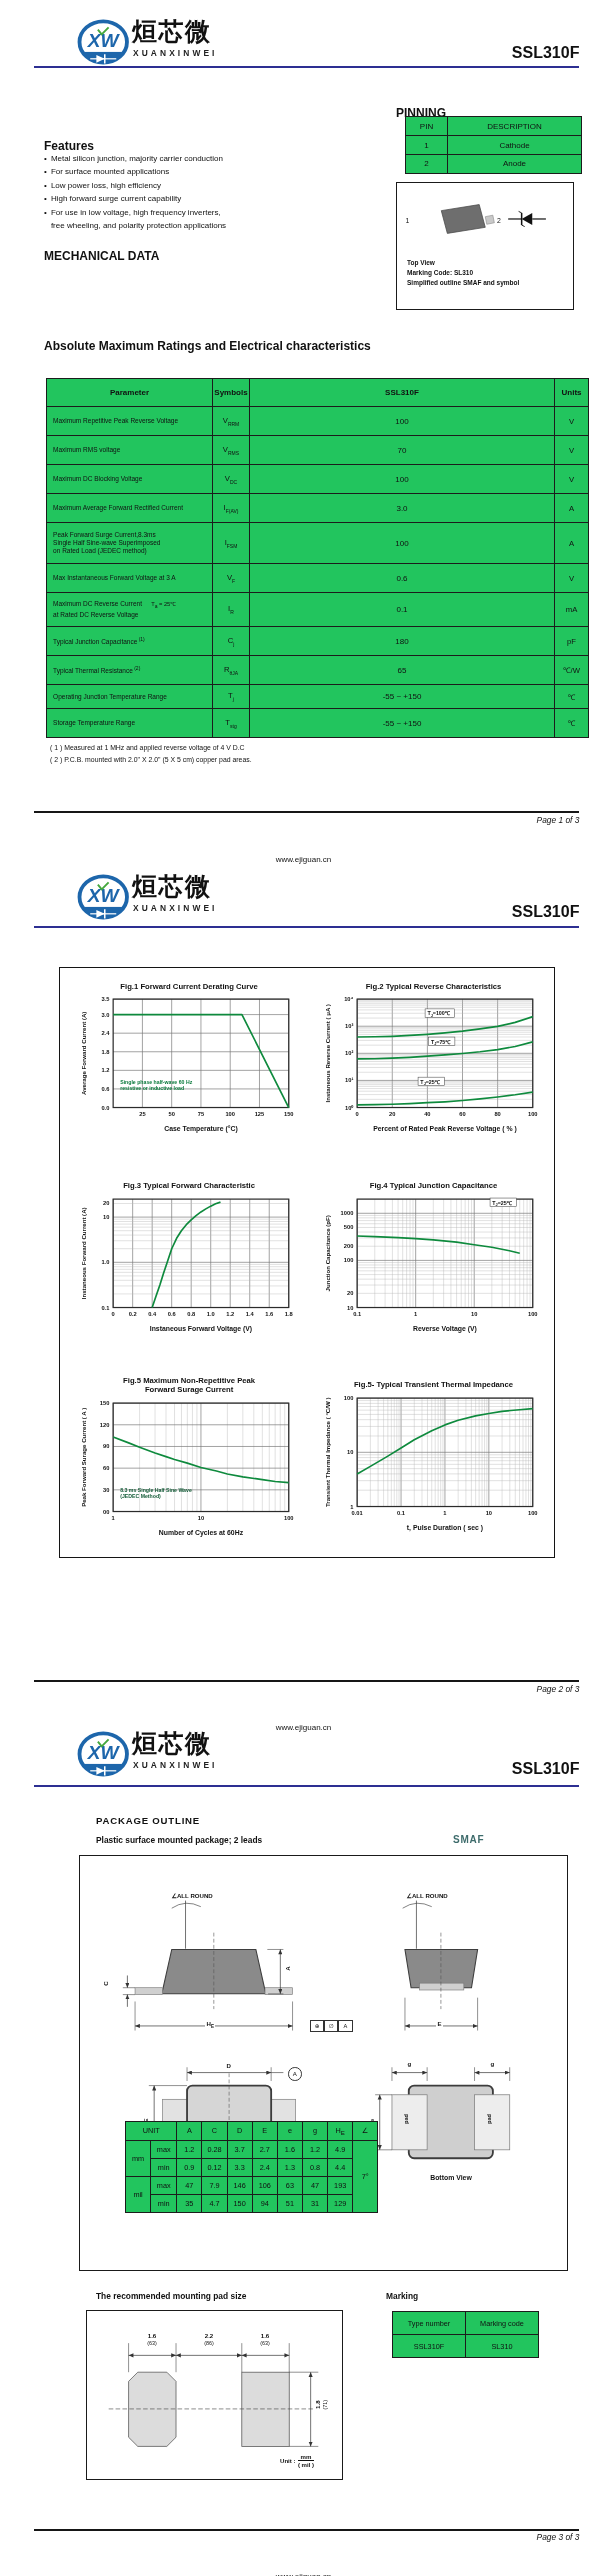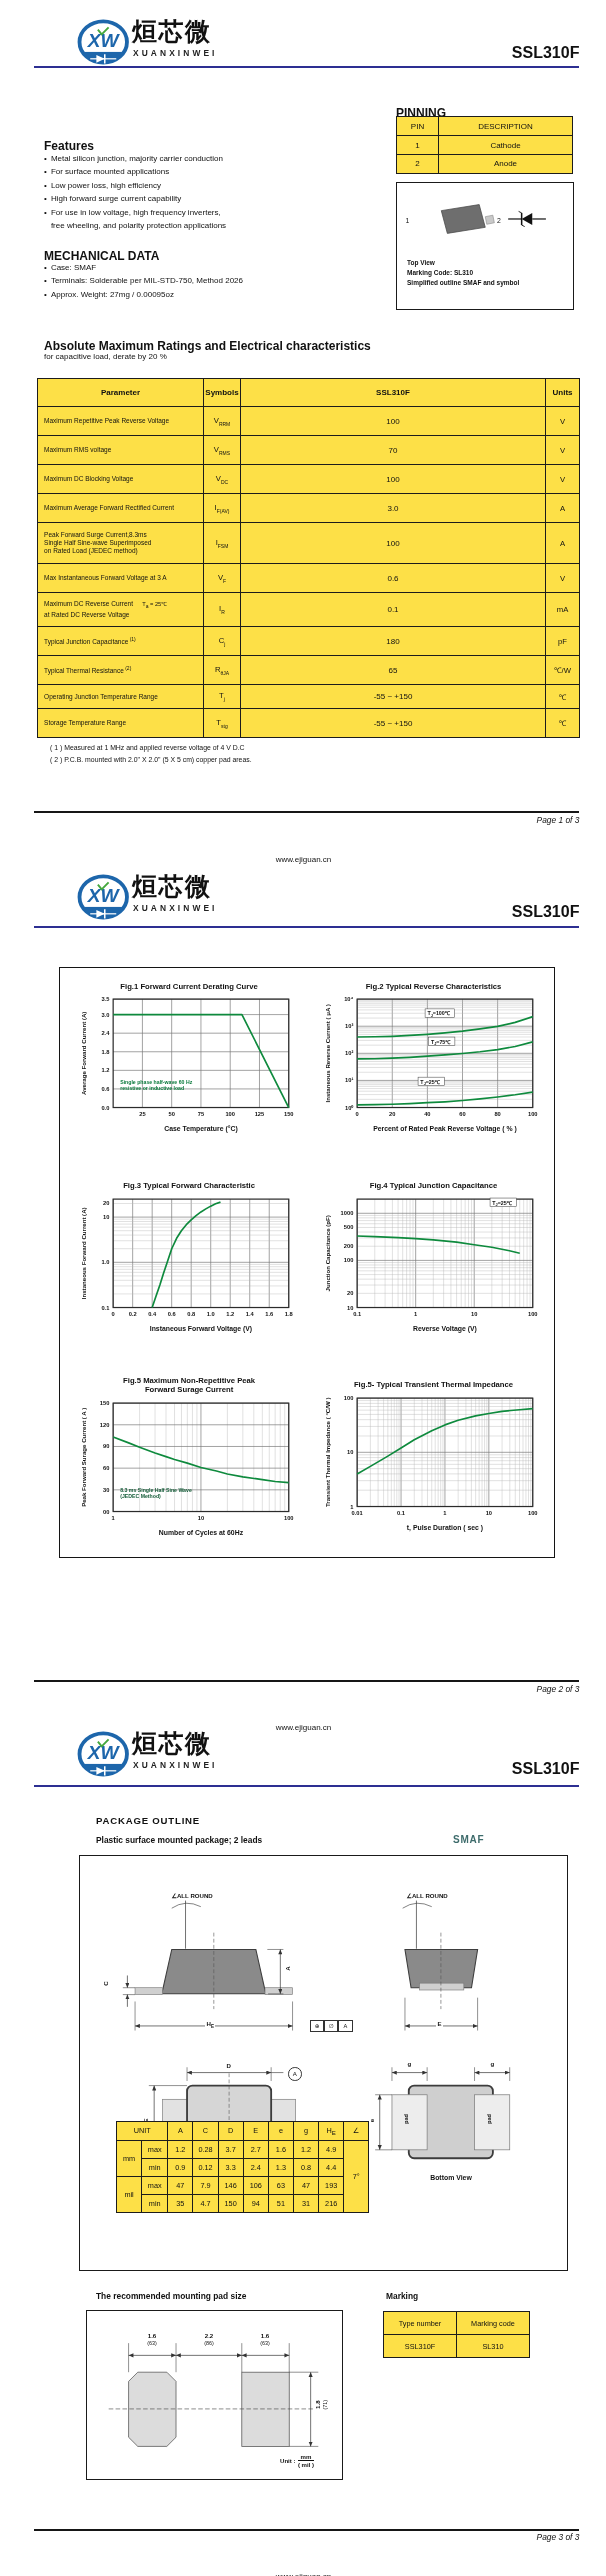--- a/index.html
+++ b/index.html
@@ -9,21 +9,21 @@
   .rule-blue{height:2.3px;background:#2d2f92;}
   .rule-dark{height:2.3px;background:#161616;}
   .logo-cn{font-size:25px;font-weight:bold;letter-spacing:1.5px;line-height:1;}
   .logo-en{font-size:8.4px;letter-spacing:3.1px;font-weight:bold;color:#222;}
   .partno{font-size:16px;font-weight:bold;}
   .prod-line{font-size:8.8px;font-weight:bold;line-height:12.2px;}
   .sec-h{font-size:12px;font-weight:bold;}
   .feat-line{font-size:8px;line-height:13.4px;}
   .feat-line .blt{display:inline-block;width:6.9px;}
   .feat-line.cont{padding-left:6.9px;}
-  .tb{border-collapse:collapse;background:#fde047;border:1.5px solid #1c1c1c;table-layout:fixed;}
+  .tb{border-collapse:collapse;background:#22c55e;border:1.5px solid #1c1c1c;table-layout:fixed;margin-left:9px;}
   .tb th,.tb td{border:0.8px solid #1c1c1c;padding:0;text-align:center;vertical-align:middle;}
   #pinning-table th{font-size:8px;font-weight:normal;height:18.4px;}
   #pinning-table td{font-size:8px;height:17.6px;}
   #ratings-table th{font-size:8px;font-weight:bold;}
   #ratings-table td{font-size:7.7px;}
   .param{text-align:left !important;padding-left:6.1px !important;}
   .param .pl{font-size:6.5px;line-height:8px;}
   .param sup{font-size:5px;}
   .side-note{font-size:5.7px;margin-left:9.2px;}
   .symcell{font-size:8px;}
@@ -84,25 +84,20 @@
   <div class="abs" id="feature-list" style="left:44px;top:152px;width:321px">
       <div class="feat-line"><span class="blt">•</span><span>Metal silicon junction, majority carrier conduction</span></div>
       <div class="feat-line"><span class="blt">•</span><span>For surface mounted applications</span></div>
       <div class="feat-line"><span class="blt">•</span><span>Low power loss, high efficiency</span></div>
       <div class="feat-line"><span class="blt">•</span><span>High forward surge current capability</span></div>
       <div class="feat-line"><span class="blt">•</span><span>For use in low voltage, high frequency inverters,</span></div>
       <div class="feat-line cont">free wheeling, and polarity protection applications</div>
     </div>
 
   <div class="abs sec-h" style="left:44px;top:249px">MECHANICAL DATA</div>
-  <div class="abs" id="mech-list" style="left:44px;top:261px;width:321px">
-      <div class="feat-line"><span class="blt">•</span><span>Case: SMAF</span></div>
-      <div class="feat-line"><span class="blt">•</span><span>Terminals: Solderable per MIL-STD-750, Method 2026</span></div>
-      <div class="feat-line"><span class="blt">•</span><span>Approx. Weight: 27mg  /  0.00095oz</span></div>
-    </div>
 
   <div class="abs sec-h" style="left:396px;top:106px">PINNING</div>
   <table class="tb abs" id="pinning-table" style="left:396px;top:116px;width:176px">
     <colgroup>
         <col style="width:42px">
         <col style="width:134px">
       </colgroup>
     <thead>
         <tr>
           <th>PIN</th>
@@ -136,21 +131,20 @@
     </svg>
     <div class="abs" style="left:8.4px;top:34px;font-size:6.9px">1</div>
     <div class="abs" style="left:100px;top:34px;font-size:6.9px">2</div>
     <div class="abs pkg-line" style="left:10px;top:75px">Top View</div>
     <div class="abs pkg-line" style="left:10px;top:85px">Marking Code: SL310</div>
     <div class="abs pkg-line" style="left:10px;top:95px">Simplified outline SMAF and symbol</div>
   </div>
 
   <div class="abs sec-h" style="left:44px;top:339px">Absolute Maximum Ratings and Electrical characteristics</div>
   <div class="abs" style="left:44px;top:351px;width:536px;font-size:8px;line-height:12.6px">
-    <div>for capacitive load, derate by 20 %</div>
   </div>
 
   <table class="tb abs" id="ratings-table" style="left:37px;top:378px;width:543px">
     <colgroup>
         <col style="width:166px">
         <col style="width:37px">
         <col style="width:305px">
         <col style="width:34px">
       </colgroup>
     <thead>
@@ -835,21 +829,21 @@
             <td>193</td>
           </tr>
           <tr>
             <td>min</td>
             <td>35</td>
             <td>4.7</td>
             <td>150</td>
             <td>94</td>
             <td>51</td>
             <td>31</td>
-            <td>216</td>
+            <td>129</td>
           </tr>
         </tbody>
     </table>
   </div>
 
   <div class="abs" style="left:96px;top:2291px;font-size:8.4px;font-weight:bold">The recommended mounting pad size</div>
   <div class="abs" style="left:386px;top:2291px;font-size:8.4px;font-weight:bold">Marking</div>
 
   <div class="abs outline-box" style="left:86px;top:2310px;width:255px;height:168px">
     <svg class="abs" style="left:0;top:0" width="253" height="166" viewBox="0 0 330 217">

